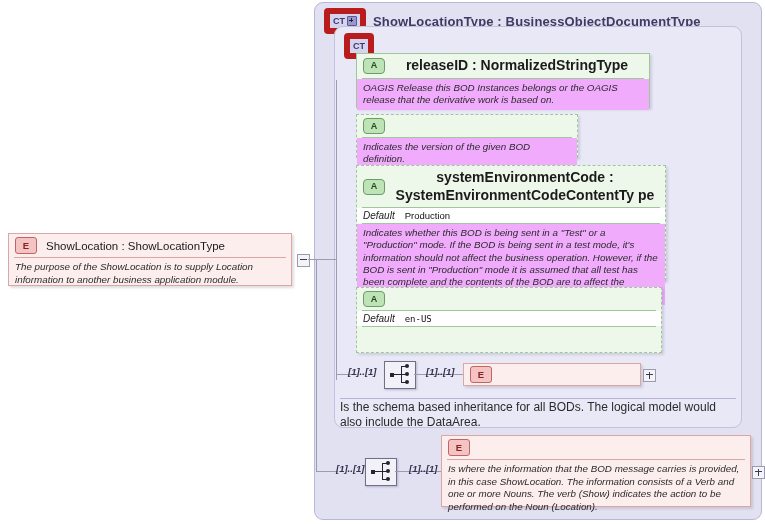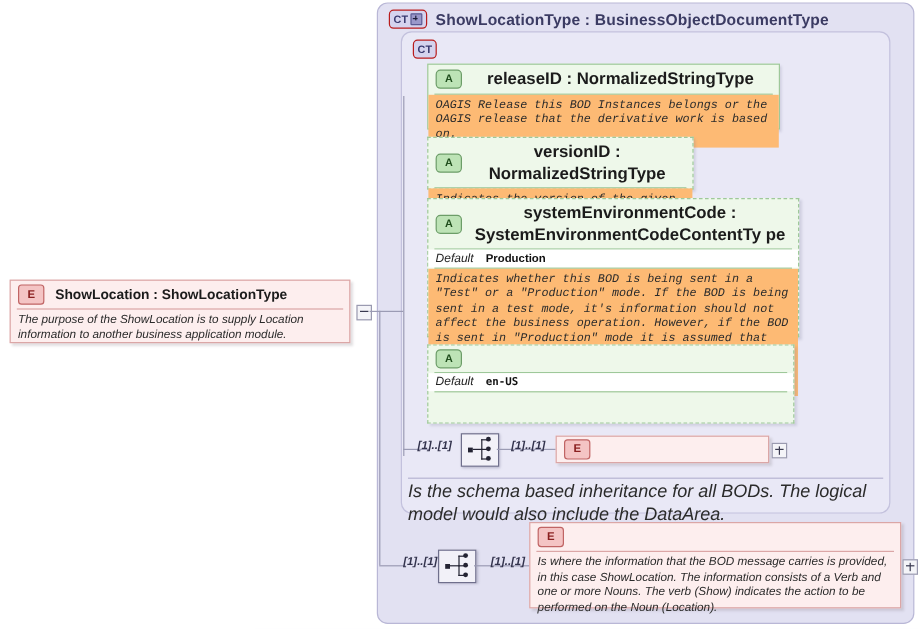--- a/index.html
+++ b/index.html
@@ -41,21 +41,21 @@
     letter-spacing: .15px;
     white-space: nowrap;
   }
   .badge-ct {
     display: inline-flex;
     align-items: center;
     justify-content: center;
     gap: 1px;
     height: 14px;
     padding: 0 3px;
-    border: 1px solid #b91c1c;
+    border: 6px solid #b91c1c;
     border-radius: 4px;
     background: #d5d3ee;
     color: #3a3a70;
     font-size: 9px;
     font-weight: bold;
     font-family: "Liberation Sans", sans-serif;
     line-height: 1;
   }
   .badge-ct .pm {
     display: inline-block;
@@ -118,33 +118,33 @@
     display: flex;
     align-items: baseline;
     gap: 10px;
     padding: 2px 6px 2px 6px;
     background: #ffffff;
   }
   .attr-default .lbl {
     font-size: 10px; font-style: italic; color: #222;
   }
   .attr-default .val {
-    font-size: 9.5px; font-weight: bold; color: #111;
+    font-size: 9.5px; font-weight: normal; color: #111;
     font-family: "Liberation Sans", sans-serif;
   }
   .attr-default.mono .val { font-family: "DejaVu Sans Mono", monospace; font-size: 9px; }
   .attr-doc {
     font-size: 9.8px;
     font-style: italic;
     color: #2b2b2b;
     line-height: 1.26;
     padding: 3px 7px 4px 6px;
     background: #ffffff;
   }
-  .attr-doc.tinted { background: #fdba74; font-family: Liberation Mono, monospace; }
+  .attr-doc.tinted { background: #f0abfc; }
 
   
   .el-box {
     background: #fdeeee;
     border: 1px solid #dba6a6;
     box-shadow: 2px 2px 2px rgba(120,110,120,.22);
   }
   .el-head {
     display: flex; align-items: center; gap: 9px;
     padding: 3px 8px 3px 6px;
@@ -154,21 +154,21 @@
     width: 20px; height: 15px;
     border: 1px solid #c06464;
     border-radius: 3px;
     background: #f4c4c4;
     color: #8a2020;
     font-size: 9.5px; font-weight: bold;
     display: flex; align-items: center; justify-content: center;
     line-height: 1;
   }
   .el-name {
-    font-size: 11.5px; font-weight: bold; color: #1b1b1b; white-space: nowrap;
+    font-size: 11.5px; font-weight: normal; color: #1b1b1b; white-space: nowrap;
   }
   .el-sep { height: 1px; background: #dba6a6; margin: 0 5px; }
   .el-doc {
     font-size: 9.8px; font-style: italic; color: #2b2b2b;
     line-height: 1.28; padding: 3px 7px 4px 6px;
   }
 
   
   .ref-name { display: flex; gap: 22px; font-size: 11.5px; font-weight: bold; color: #1b1b1b; }
 
@@ -209,21 +209,21 @@
     width: 7px; height: 1px; background: #3a3a50;
   }
   .expander.plus::after {
     content: ""; position: absolute; left: 5px; top: 2px;
     width: 1px; height: 7px; background: #3a3a50;
   }
 
   
   .note {
     position: absolute;
-    font-size: 15px; font-style: italic; color: #2b2b2b;
+    font-size: 12px; color: #2b2b2b;
     line-height: 1.28;
   }
   .note-rule { position: absolute; height: 1px; background: #b6b4d2; }
 </style>
 </head>
 <body>
 
 <div class="abs ct-outer" style="left:314px; top:2px; width:448px; height:518px;"></div>
 
 <div class="abs ct-head" style="left:316px; top:4px; width:440px;">
@@ -262,21 +262,20 @@
     <span class="badge-a">A</span>
     <span class="attr-name">releaseID : NormalizedStringType</span>
   </div>
   <div class="attr-sep"></div>
   <div class="attr-doc tinted">OAGIS Release this BOD Instances belongs or the OAGIS release that the derivative work is based on.</div>
 </div>
 
 <div class="abs attr-box optional" style="left:356px; top:114px; width:222px; height:44px;">
   <div class="attr-head">
     <span class="badge-a">A</span>
-    <span class="attr-name">versionID : NormalizedStringType</span>
   </div>
   <div class="attr-sep"></div>
   <div class="attr-doc tinted">Indicates the version of the given BOD definition.</div>
 </div>
 
 <div class="abs attr-box optional" style="left:356px; top:165px; width:310px; height:116px;">
   <div class="attr-head">
     <span class="badge-a">A</span>
     <span class="attr-name">systemEnvironmentCode : SystemEnvironmentCodeContentTy pe</span>
   </div>

